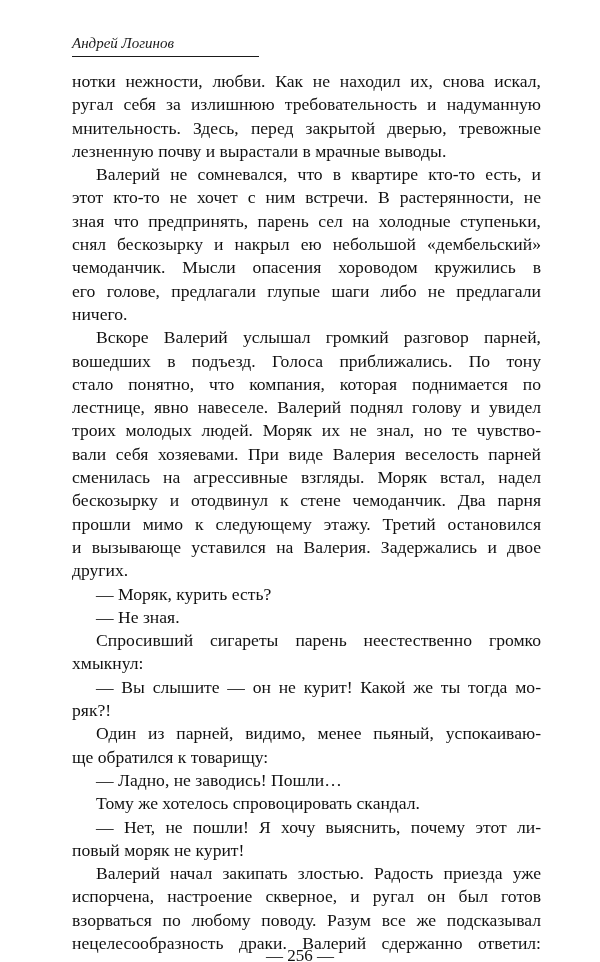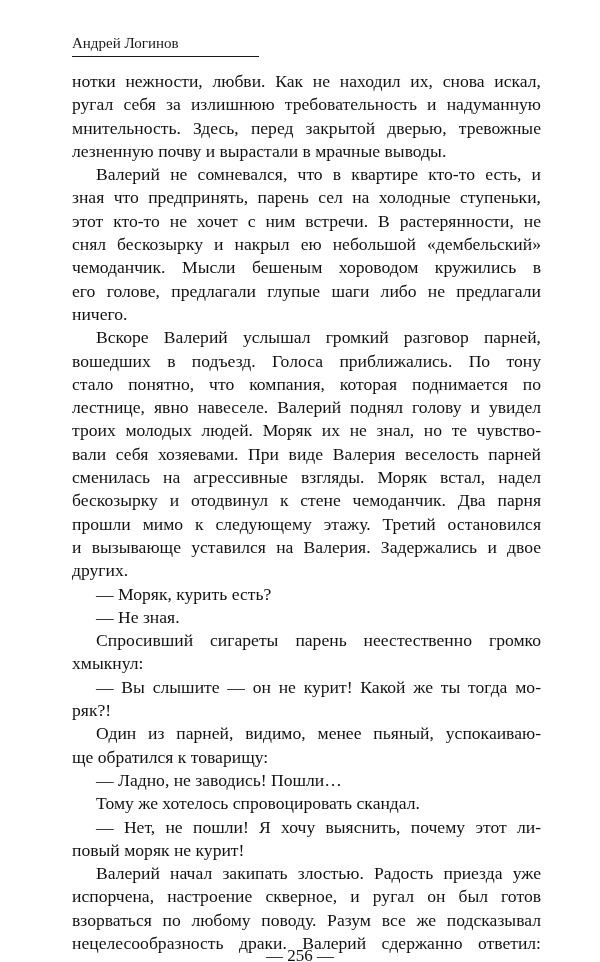--- a/index.html
+++ b/index.html
@@ -10,20 +10,21 @@
     font-family: "Liberation Serif", "DejaVu Serif", serif;
     position: relative;
     overflow: hidden;
   }
   .running-head {
     position: absolute;
     left: 72px; top: 33px;
     font-size: 15px;
     line-height: 20px;
     color: #1a1a1a;
+    font-style: italic;
   }
   .head-rule {
     position: absolute;
     left: 72px; top: 56px;
     width: 187px; height: 1px;
     background: #1a1a1a;
   }
   .body-text {
     position: absolute;
     left: 72px; top: 70px;
@@ -54,24 +55,24 @@
 <div>
   <div class="running-head">Андрей Логинов</div>
   <div class="head-rule"></div>
 
   <div class="body-text" id="body-text">
       <div class="line">нотки нежности, любви. Как не находил их, снова искал,</div>
       <div class="line">ругал себя за излишнюю требовательность и надуманную</div>
       <div class="line">мнительность. Здесь, перед закрытой дверью, тревожные</div>
       <div class="line last">лезненную почву и вырастали в мрачные выводы.</div>
       <div class="line indent">Валерий не сомневался, что в квартире кто-то есть, и</div>
+      <div class="line">этот кто-то не хочет с ним встречи. В растерянности, не</div>
       <div class="line">зная что предпринять, парень сел на холодные ступеньки,</div>
-      <div class="line">этот кто-то не хочет с ним встречи. В растерянности, не</div>
       <div class="line">снял бескозырку и накрыл ею небольшой «дембельский»</div>
-      <div class="line">чемоданчик. Мысли бешеным хороводом кружились в</div>
+      <div class="line">чемоданчик. Мысли опасения хороводом кружились в</div>
       <div class="line">его голове, предлагали глупые шаги либо не предлагали</div>
       <div class="line last">ничего.</div>
       <div class="line indent">Вскоре Валерий услышал громкий разговор парней,</div>
       <div class="line">вошедших в подъезд. Голоса приближались. По тону</div>
       <div class="line">стало понятно, что компания, которая поднимается по</div>
       <div class="line">лестнице, явно навеселе. Валерий поднял голову и увидел</div>
       <div class="line">троих молодых людей. Моряк их не знал, но те чувство-</div>
       <div class="line">вали себя хозяевами. При виде Валерия веселость парней</div>
       <div class="line">сменилась на агрессивные взгляды. Моряк встал, надел</div>
       <div class="line">бескозырку и отодвинул к стене чемоданчик. Два парня</div>

